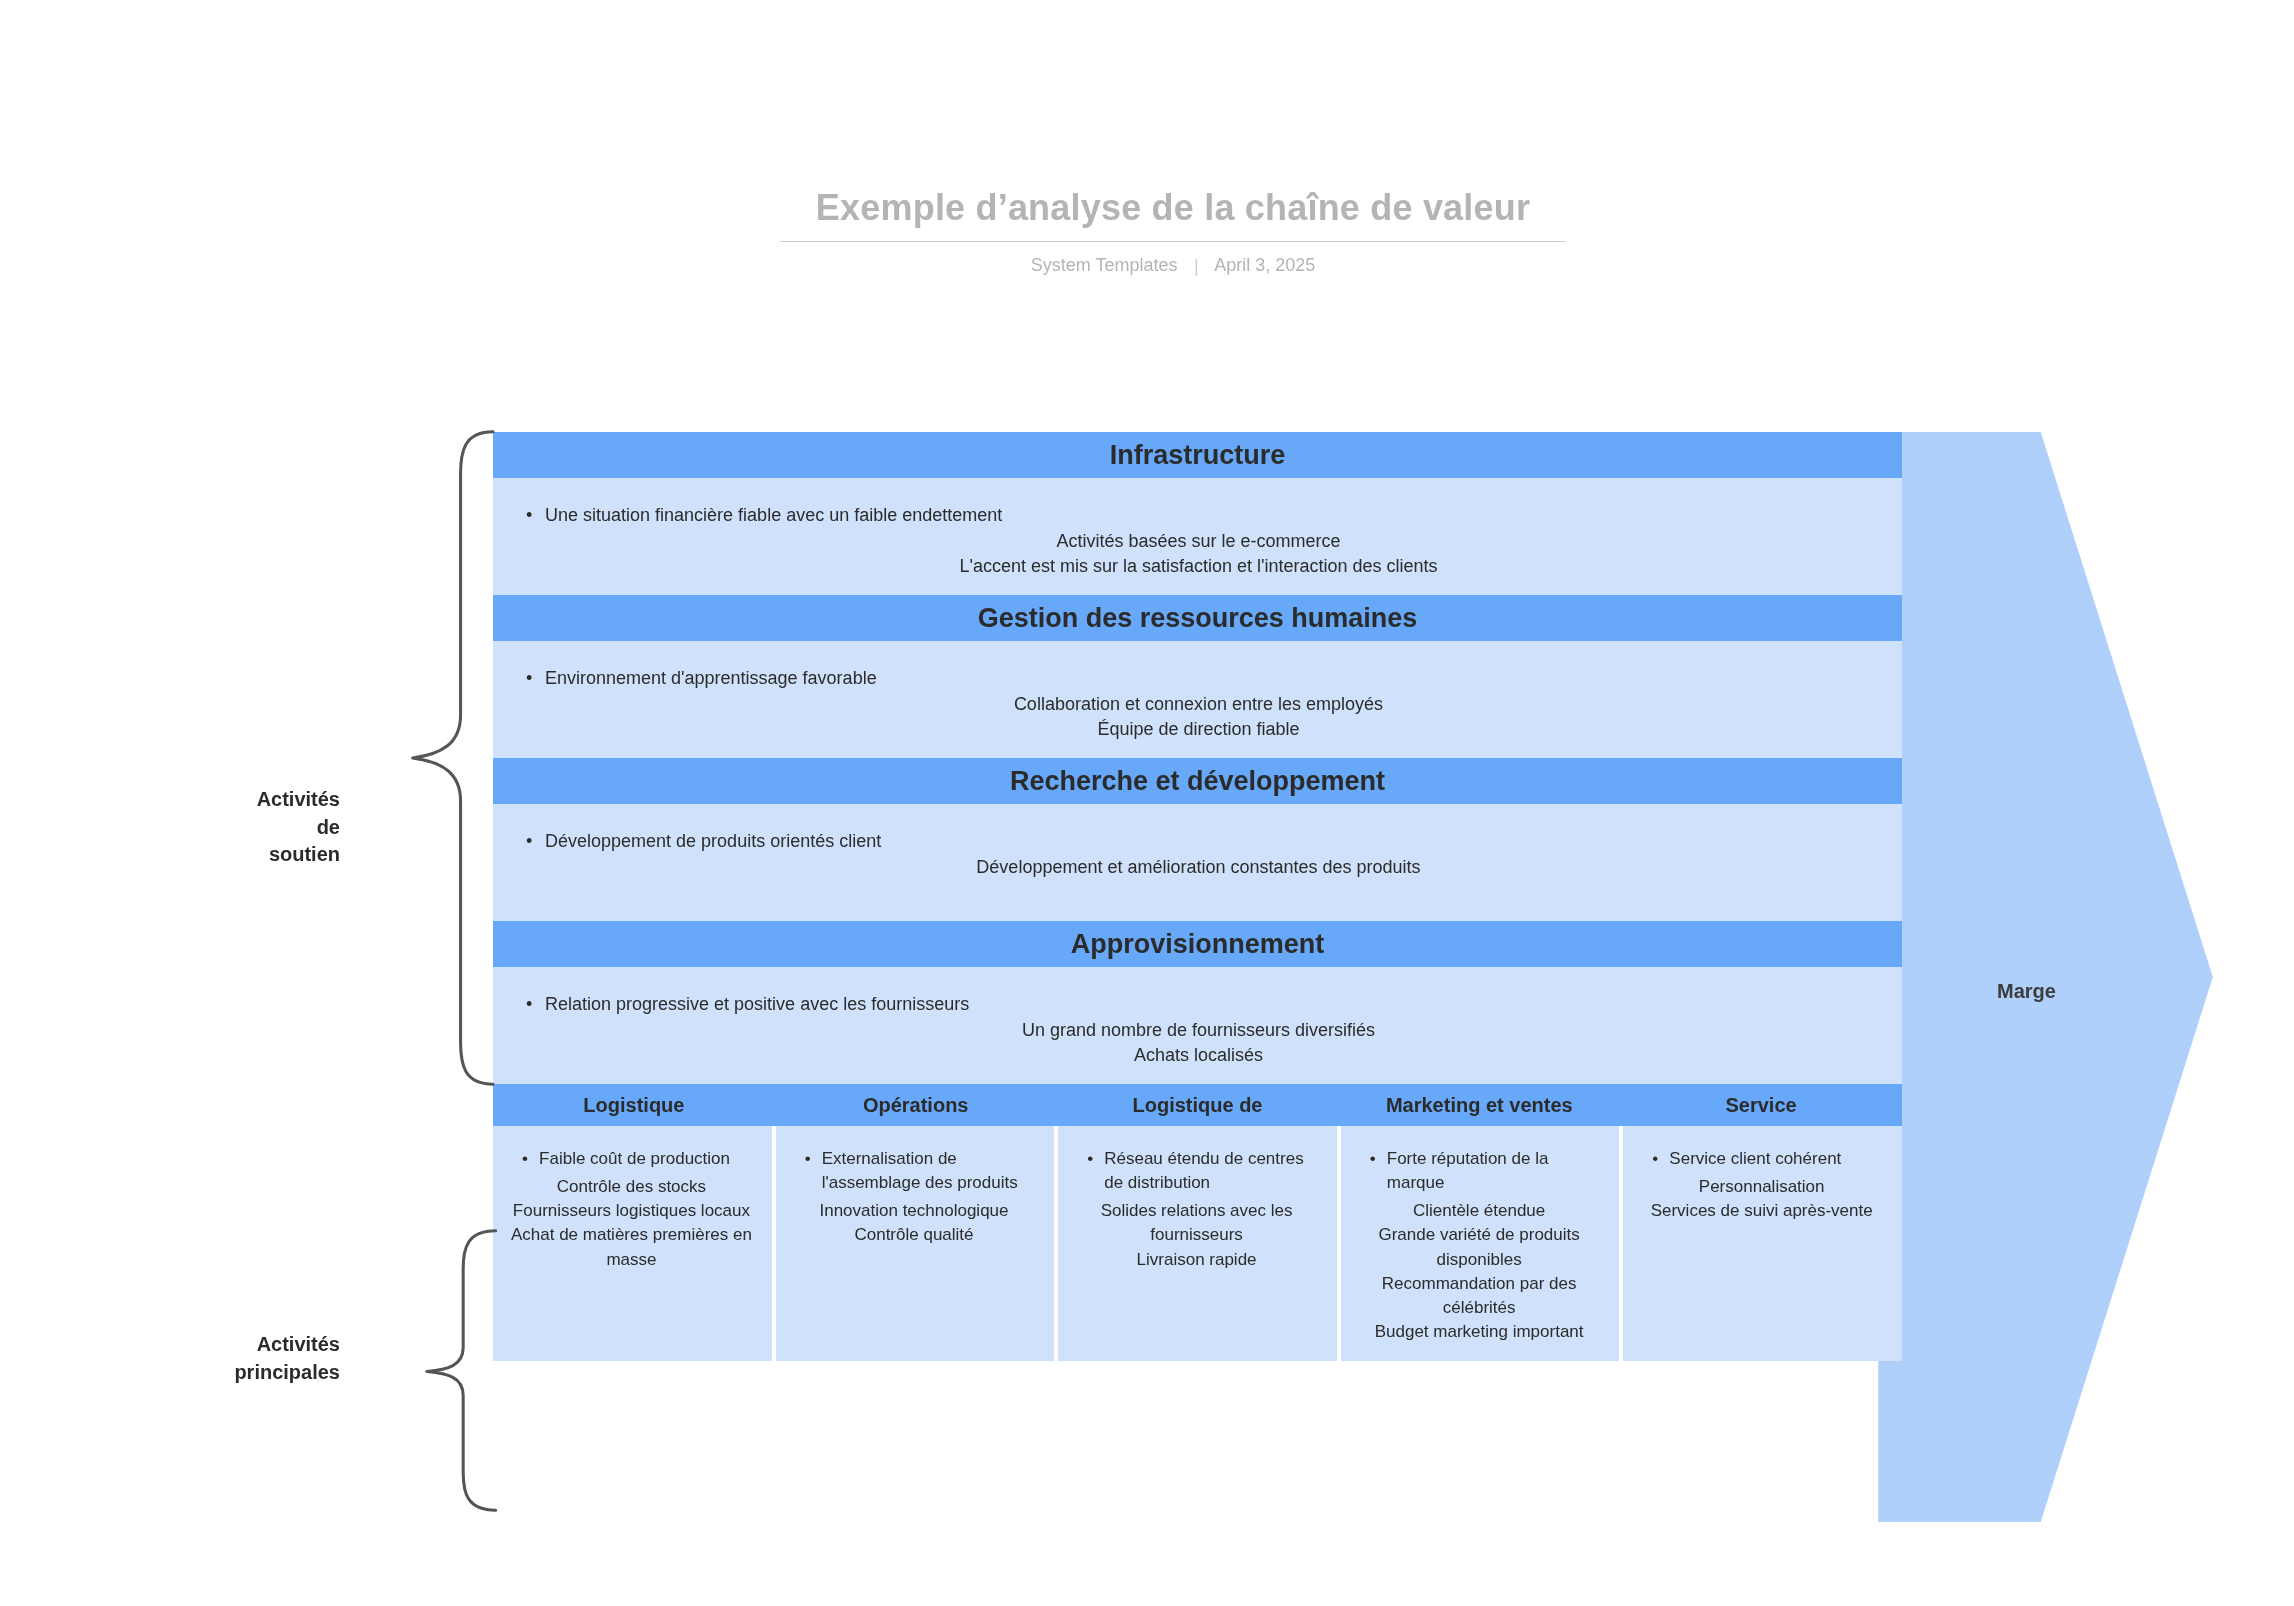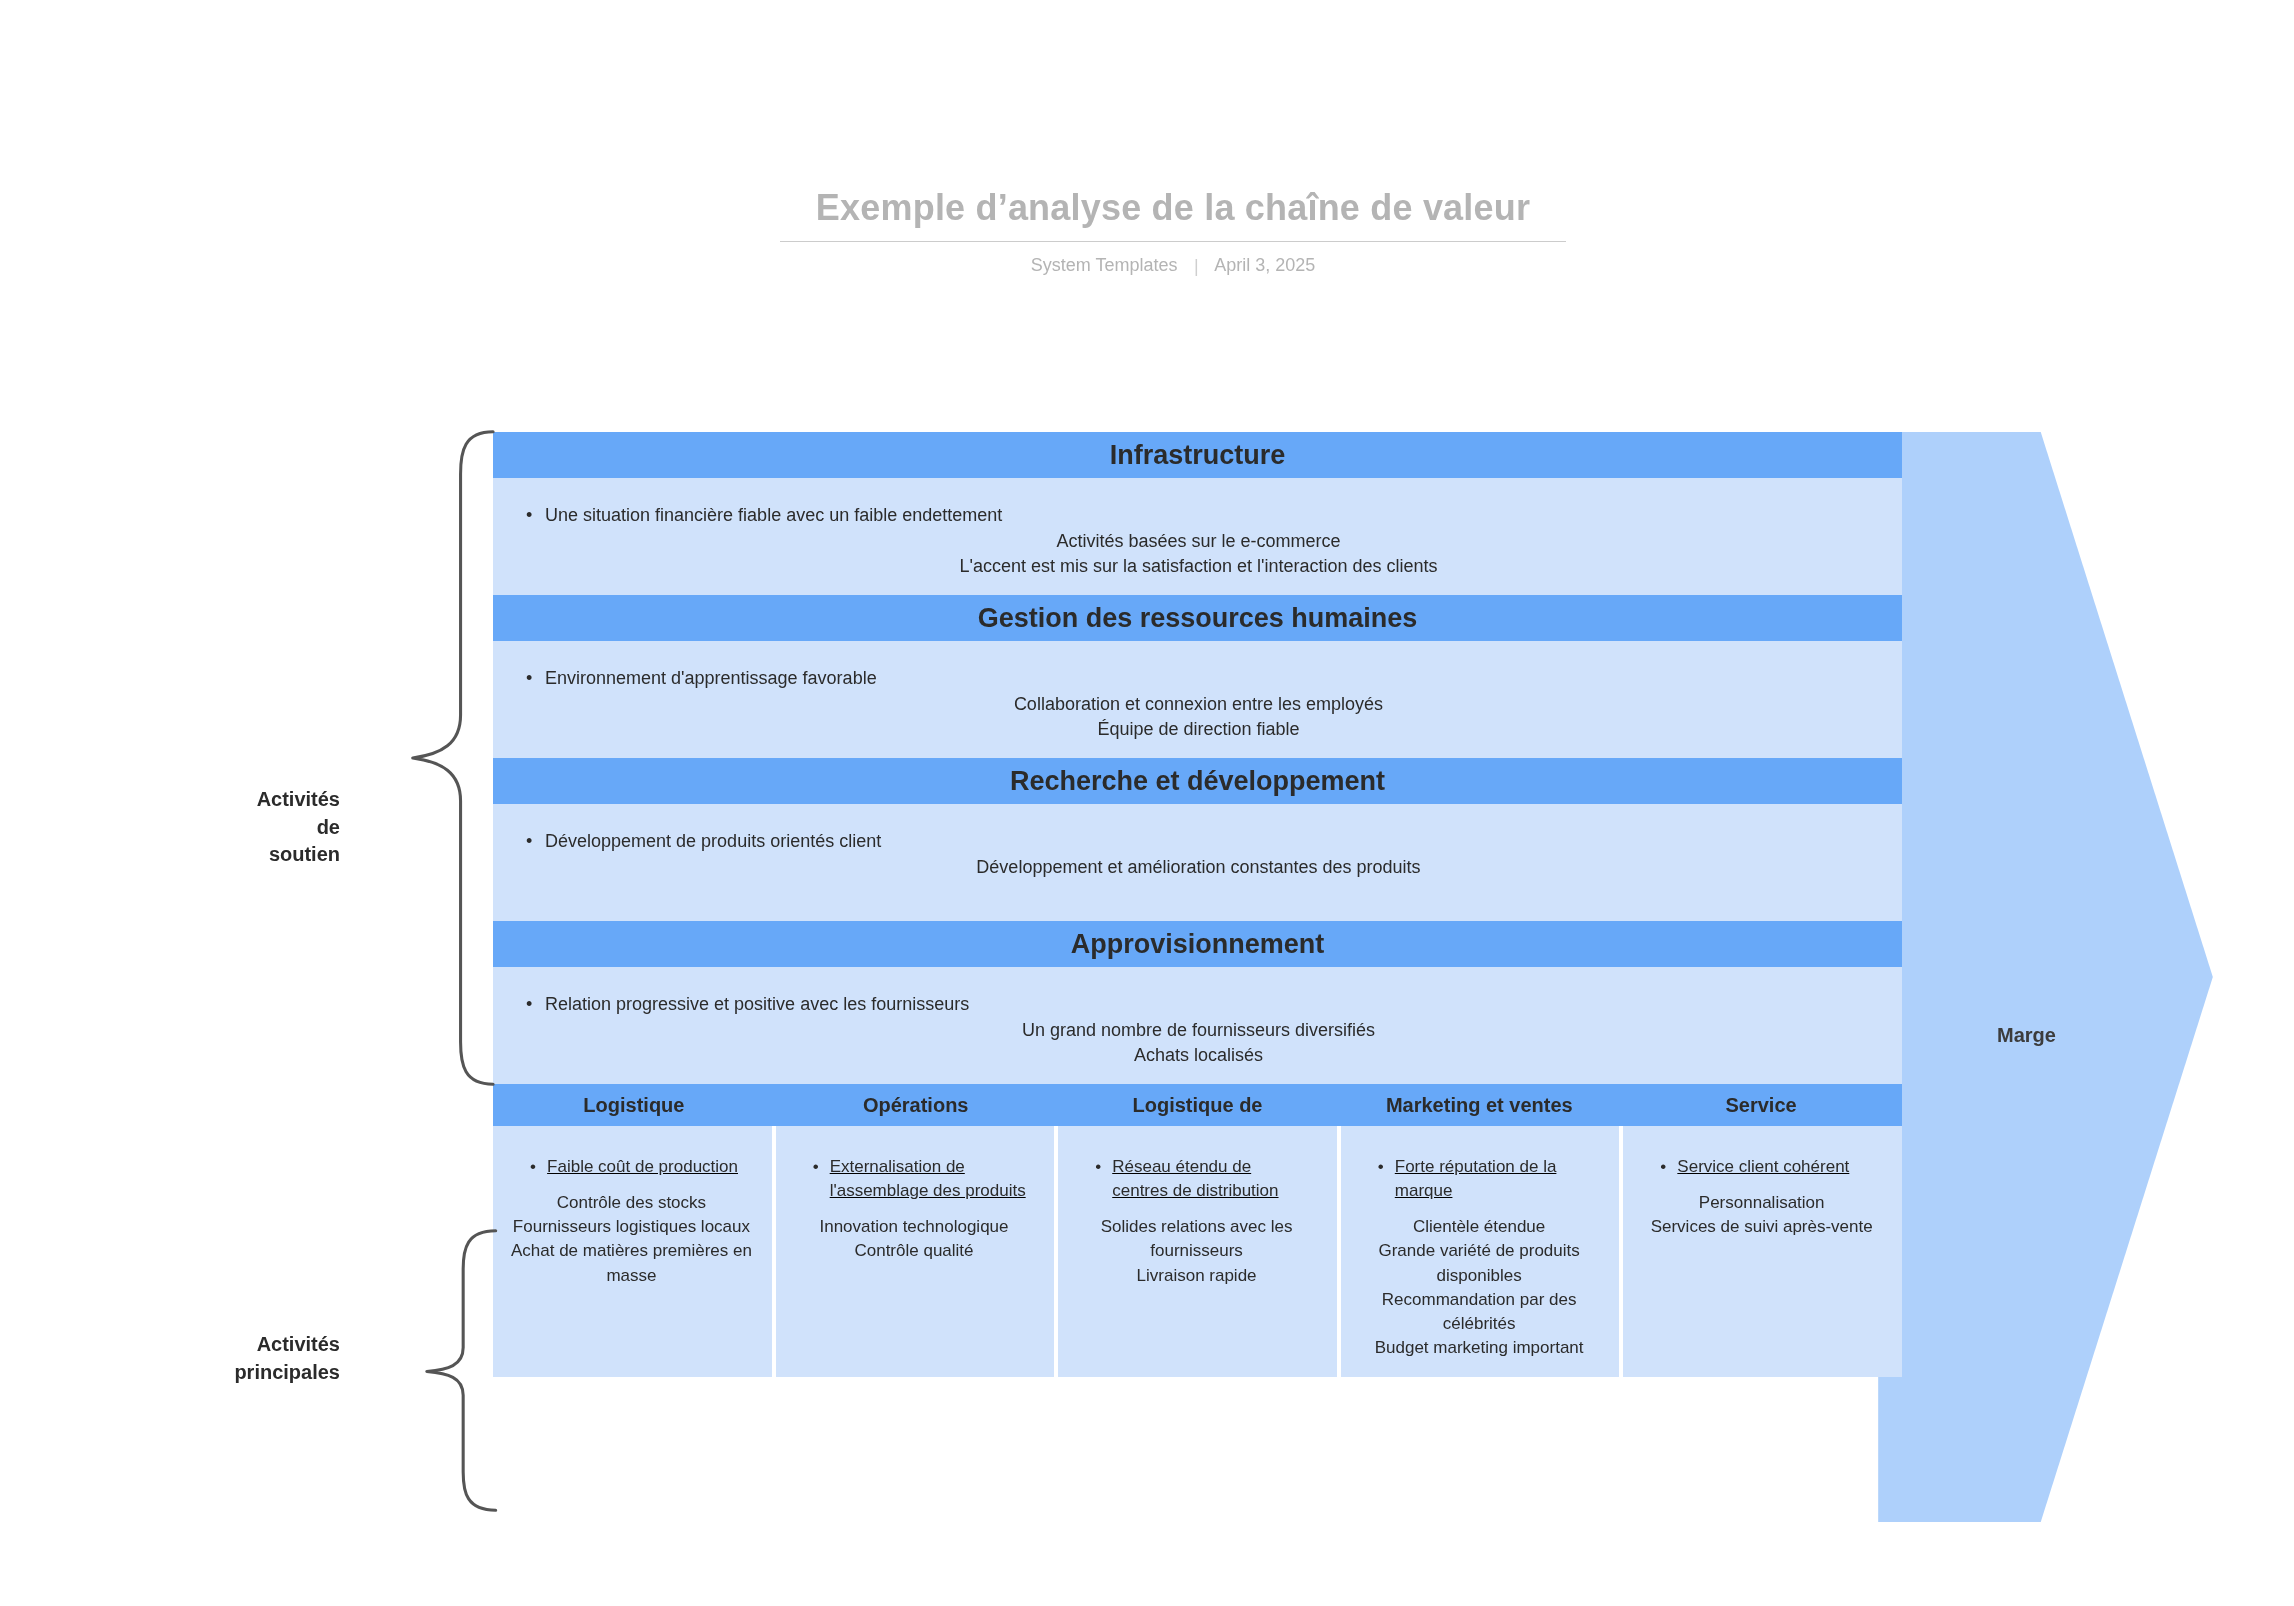--- a/index.html
+++ b/index.html
@@ -71,21 +71,20 @@
   .margin-label {
     position: absolute;
     left: 1907px;
     top: 980px;
     width: 239px;
     text-align: center;
     font-size: 20px;
     font-weight: 700;
     color: #3c3c3c;
     z-index: 3;
-    margin-top: 44px;
   }
 
   
   .panel-stack {
     position: absolute;
     left: 493px;
     top: 432px;
     width: 1409px;
     z-index: 2;
   }
@@ -170,24 +169,23 @@
     margin-top: 0;
   }
   .primary-body .col-cell {
     flex: 1 1 0;
     background: #d0e2fb;
     min-height: 203px;
     padding: 17px 9.6px 17px 9.6px;
     box-sizing: border-box;
   }
   .primary-body .col-cell ul {
-    margin: 12px;
+    margin: 4px;
     padding: 0 3.8px 0 32.5px;
     list-style: none;
-    text-decoration: underline;
   }
   .primary-body .col-cell li {
     font-size: 17px;
     line-height: 1.42;
     color: #2b2b2b;
     text-align: left;
     position: relative;
   }
   .primary-body .col-cell li::before {
     content: "•";

